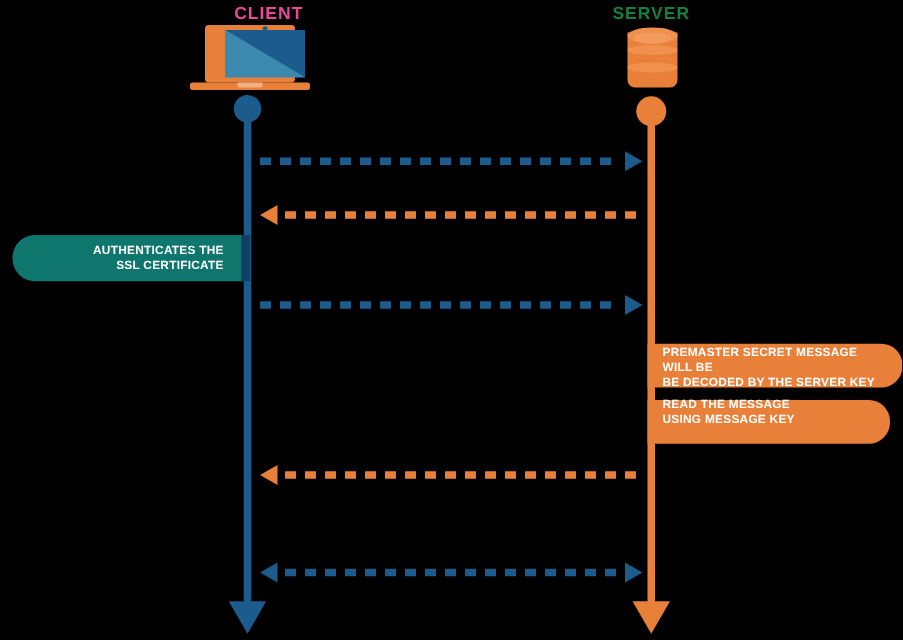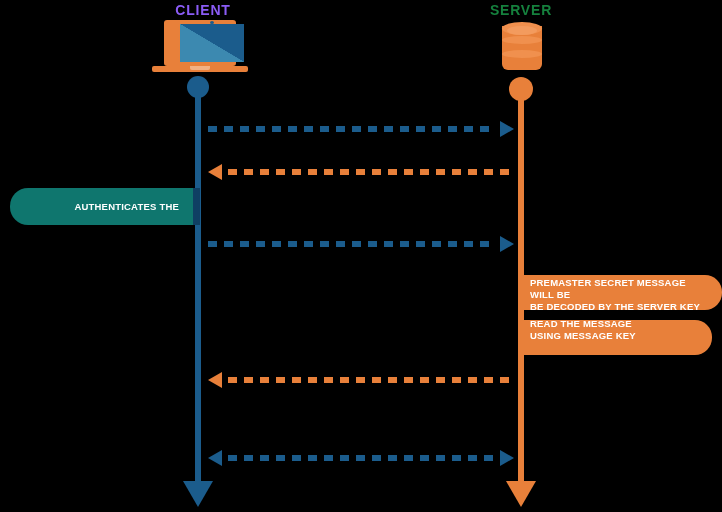--- a/index.html
+++ b/index.html
@@ -18,21 +18,21 @@
 
   
   .actor-title {
     position: absolute;
     font-weight: bold;
     font-size: 14px;
     letter-spacing: 0.8px;
     text-align: center;
     white-space: nowrap;
   }
-  #client-title { left: 132px; top: 2px; width: 142px; color: #8b5cf6; }
+  #client-title { left: 144px; top: 2px; width: 142px; color: #ec4899; }
   #server-title { left: 450px; top: 2px; width: 142px; color: #15803d; }
 
   
   #laptop { position: absolute; left: 152px; top: 20px; width: 96px; height: 54px; }
   .laptop-lidouter {
     position: absolute; left: 12px; top: 0px; width: 72px; height: 46px;
     background: #e8803a; border-radius: 3px;
   }
   .laptop-screen {
     position: absolute; left: 16px; top: 4px; width: 64px; height: 38px;
@@ -204,20 +204,21 @@
   </div>
 
   <div class="msg blue" style="left:208px; top:455px; width:306px;">
     <div class="head left" style="left:0;"></div>
     <div class="dashline" style="left:20px; width:266px;"></div>
     <div class="head right" style="left:292px;"></div>
   </div>
 
   <div class="note" id="note-auth">
     <span class="note-line">AUTHENTICATES THE</span>
+    <span class="note-line">SSL CERTIFICATE</span>
   </div>
 
   <div class="note" id="note-premaster">
     <span class="note-line">PREMASTER SECRET MESSAGE WILL BE</span>
     <span class="note-line">BE DECODED BY THE SERVER KEY</span>
   </div>
 
   <div class="note" id="note-read">
     <span class="note-line">READ THE MESSAGE</span>
     <span class="note-line">USING MESSAGE KEY</span>

